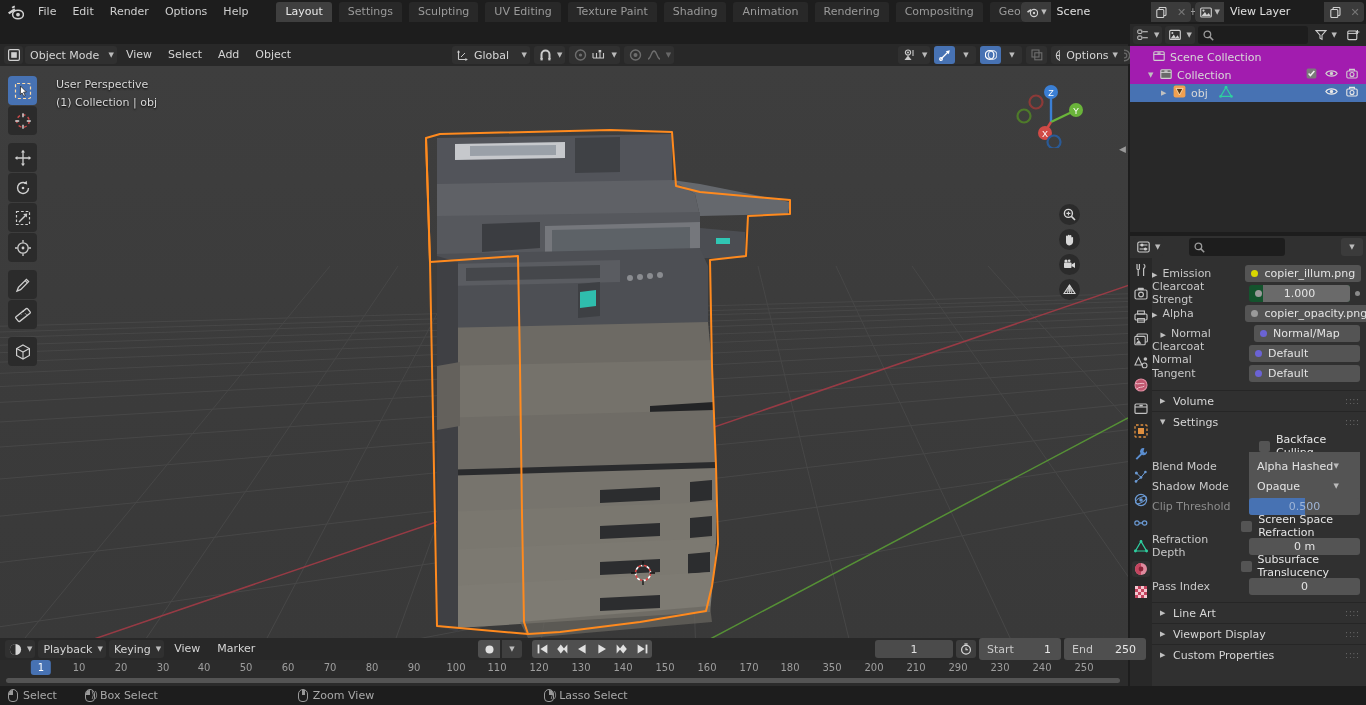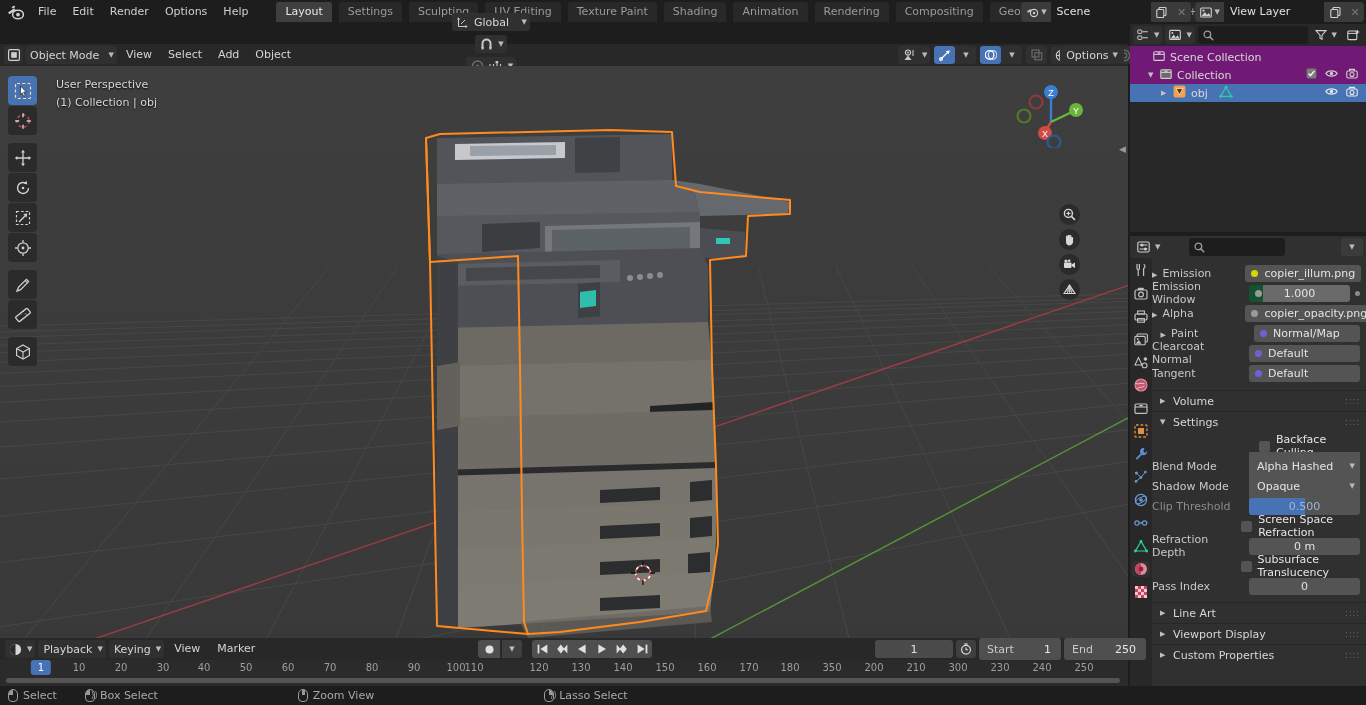--- a/index.html
+++ b/index.html
@@ -96,21 +96,21 @@
     position:absolute; left:1130px; top:24px; width:236px; height:208px;
     background:#282828;
   }
   .out-header {
     height:22px; background:#282828; display:flex; align-items:center; gap:3px; padding:0 3px;
   }
   .srch {
     flex:1; height:18px; background:#1d1d1d; border-radius:3px; display:flex; align-items:center;
     padding:0 5px; gap:4px; color:#777; font-size:11px;
   }
-  .out-body { background:#701a75; padding-top:2px; }
+  .out-body { background:#a21caf; padding-top:2px; }
   .out-row {
     height:18px; display:flex; align-items:center; padding:0 4px 0 6px; gap:5px; font-size:11px; color:#d8d8d8;
   }
   .out-row.sel { background:#4772b3; }
   .out-row .sp { display:inline-block; }
   .out-icons { margin-left:auto; display:flex; align-items:center; gap:8px; padding-right:4px; }
 
   
   .props {
     position:absolute; left:1130px; top:236px; width:236px; height:450px;
@@ -133,21 +133,21 @@
   .pfield {
     flex:1; height:17px; background:#545454; border-radius:3px; display:flex; align-items:center;
     padding:0 6px; gap:6px; font-size:11px; color:#e3e3e3;
   }
   .pfield.num { justify-content:center; position:relative; }
   .pfield.slider { background:#545454; position:relative; overflow:hidden; }
   .fill { position:absolute; left:0; top:0; bottom:0; background:#4772b3; }
   .dot { width:7px; height:7px; border-radius:50%; flex-shrink:0; }
   .sel-drop {
     flex:1; height:29px; background:#545454; border-radius:0; display:flex; align-items:center;
-    padding:0 5px 0 8px; font-size:11px; color:#e3e3e3; justify-content:space-between;
+    padding:0 21px 0 8px; font-size:11px; color:#e3e3e3; justify-content:space-between;
   }
   .cbrow { display:flex; align-items:center; height:18px; margin:2px 6px 2px 0; gap:6px; }
   .cb { width:11px; height:11px; background:#545454; border-radius:2px; flex-shrink:0; }
   .panelrow {
     display:flex; align-items:center; height:21px; gap:6px; padding-left:8px;
     font-size:11px; color:#d6d6d6; border-top:1px solid #262626;
   }
   .grip { margin-left:auto; margin-right:6px; color:#6d6d6d; font-size:8px; letter-spacing:1px; line-height:5px; }
   .arw { font-size:7px; color:#c0c0c0; width:7px; }
   .sect-inner { padding:3px 0 5px 0; }
@@ -278,21 +278,21 @@
     </div>
     <div class="drop" style="min-width:92px">
       <span>Object Mode</span>
       <span class="chev" style="margin-left:auto">▼</span>
     </div>
     <div class="hdr-menu">View</div>
     <div class="hdr-menu">Select</div>
     <div class="hdr-menu">Add</div>
     <div class="hdr-menu">Object</div>
 
-    <div style="position:absolute; left:452px; display:flex; align-items:center; gap:4px;flex-direction:column;">
+    <div style="position:absolute; left:452px; display:flex; align-items:center; gap:4px;">
       <div class="drop" style="min-width:78px">
         <svg width="12" height="12" viewBox="0 0 12 12">
             <path d="M1.5 10.5 V2 M1.5 10.5 H10" stroke="#c9c9c9" stroke-width="1.1" fill="none"></path>
             <path d="M1.5 1.2 l1.6 2.4 h-3.2 z" fill="#c9c9c9"></path>
             <path d="M10.8 10.5 l-2.4 1.5 v-3 z" fill="#c9c9c9"></path>
             <path d="M4 8 l4 -4" stroke="#c9c9c9" stroke-width="1" fill="none"></path>
           </svg>
         <span>Global</span>
         <span class="chev" style="margin-left:auto">▼</span>
       </div>
@@ -880,41 +880,41 @@
       <div class="prow">
         <span style="width:14px;text-align:right"><span class="arw">▶</span></span>
         <span class="plabel" style="width:78px">Emission</span>
         <span class="pfield">
           <span class="dot" style="background:#d9d700"></span>
           <span>copier_illum.png</span>
         </span>
       </div>
 
       <div class="prow">
-        <span class="plabel">Emission Window</span>
+        <span class="plabel">Clearcoat Strengt</span>
         <span class="pfield num" style="background:#14532d">
           <span class="dot" style="background:#9a9a9a;position:absolute;left:6px"></span>
           <span style="position:absolute;left:14px;right:0;top:0;bottom:0;background:#6a6a6a;border-radius:0 3px 3px 0"></span>
           <span style="position:relative;z-index:2">1.000</span>
         </span>
         <span class="dot" style="background:#8a8a8a;width:5px;height:5px"></span>
       </div>
 
       <div class="prow">
         <span style="width:14px;text-align:right"><span class="arw">▶</span></span>
         <span class="plabel" style="width:78px">Alpha</span>
         <span class="pfield">
           <span class="dot" style="background:#9a9a9a"></span>
           <span>copier_opacity.png</span>
         </span>
       </div>
 
       <div class="prow">
         <span style="width:14px;text-align:right"><span class="arw">▶</span></span>
-        <span class="plabel" style="width:78px">Paint</span>
+        <span class="plabel" style="width:78px">Normal</span>
         <span class="pfield">
           <span class="dot" style="background:#6b63d4"></span>
           <span>Normal/Map</span>
         </span>
       </div>
 
       <div class="prow">
         <span class="plabel">Clearcoat Normal</span>
         <span class="pfield">
           <span class="dot" style="background:#6b63d4"></span>
@@ -1113,32 +1113,32 @@
       <div class="tick" style="left:79px">10</div>
       <div class="tick" style="left:121px">20</div>
       <div class="tick" style="left:163px">30</div>
       <div class="tick" style="left:204px">40</div>
       <div class="tick" style="left:246px">50</div>
       <div class="tick" style="left:288px">60</div>
       <div class="tick" style="left:330px">70</div>
       <div class="tick" style="left:372px">80</div>
       <div class="tick" style="left:414px">90</div>
       <div class="tick" style="left:456px">100</div>
-      <div class="tick" style="left:474px">110</div>
+      <div class="tick" style="left:497px">110</div>
       <div class="tick" style="left:539px">120</div>
       <div class="tick" style="left:581px">130</div>
       <div class="tick" style="left:623px">140</div>
       <div class="tick" style="left:665px">150</div>
       <div class="tick" style="left:707px">160</div>
       <div class="tick" style="left:749px">170</div>
       <div class="tick" style="left:790px">180</div>
       <div class="tick" style="left:832px">350</div>
       <div class="tick" style="left:874px">200</div>
       <div class="tick" style="left:916px">210</div>
-      <div class="tick" style="left:958px">300</div>
+      <div class="tick" style="left:958px">290</div>
       <div class="tick" style="left:1000px">230</div>
       <div class="tick" style="left:1042px">240</div>
       <div class="tick" style="left:1084px">250</div>
       <div class="playhead" style="left:41px">1</div>
     </div>
     <div class="tl-scroll"></div>
   </div>
 
   <div class="status">
     <div class="shint">

